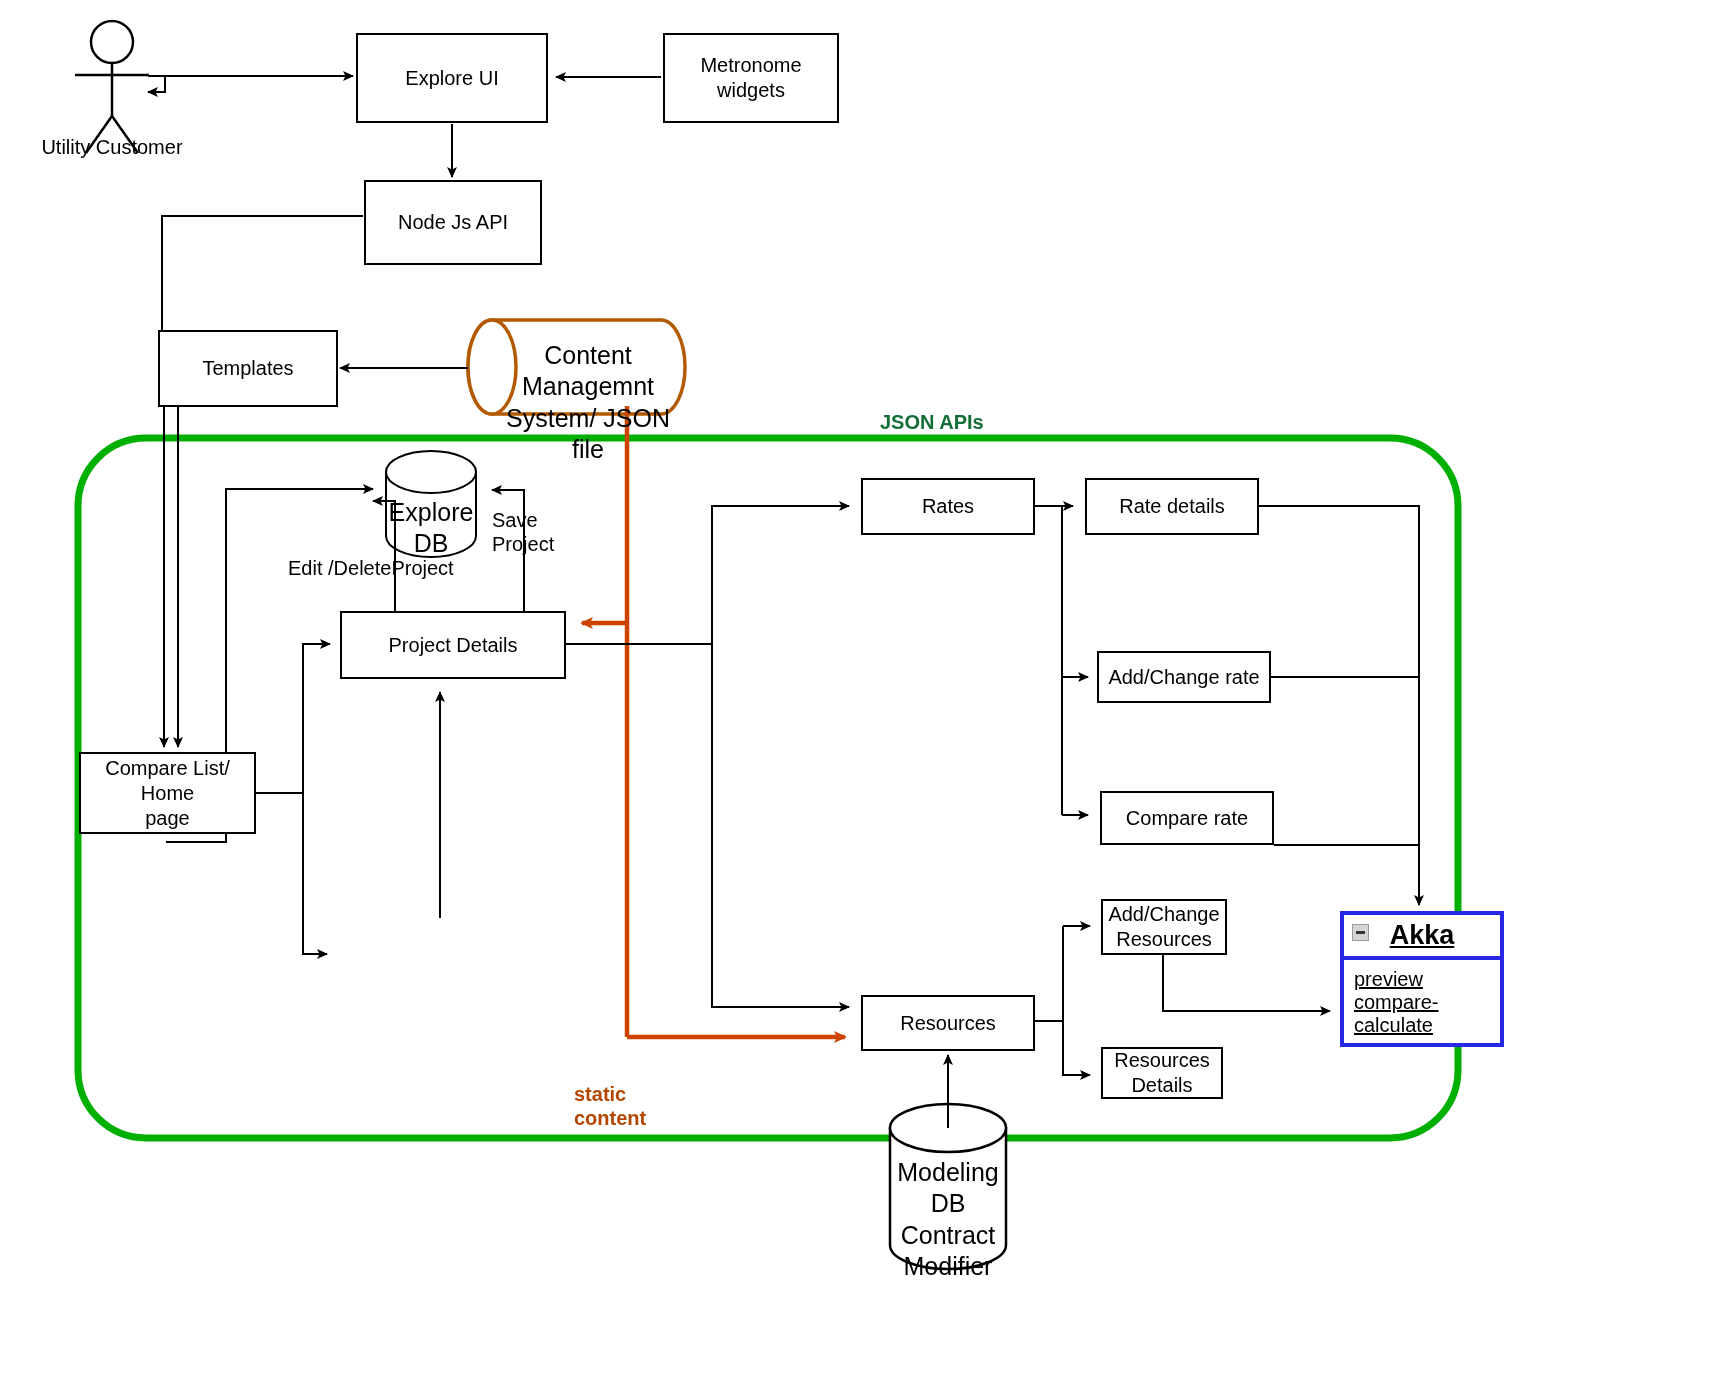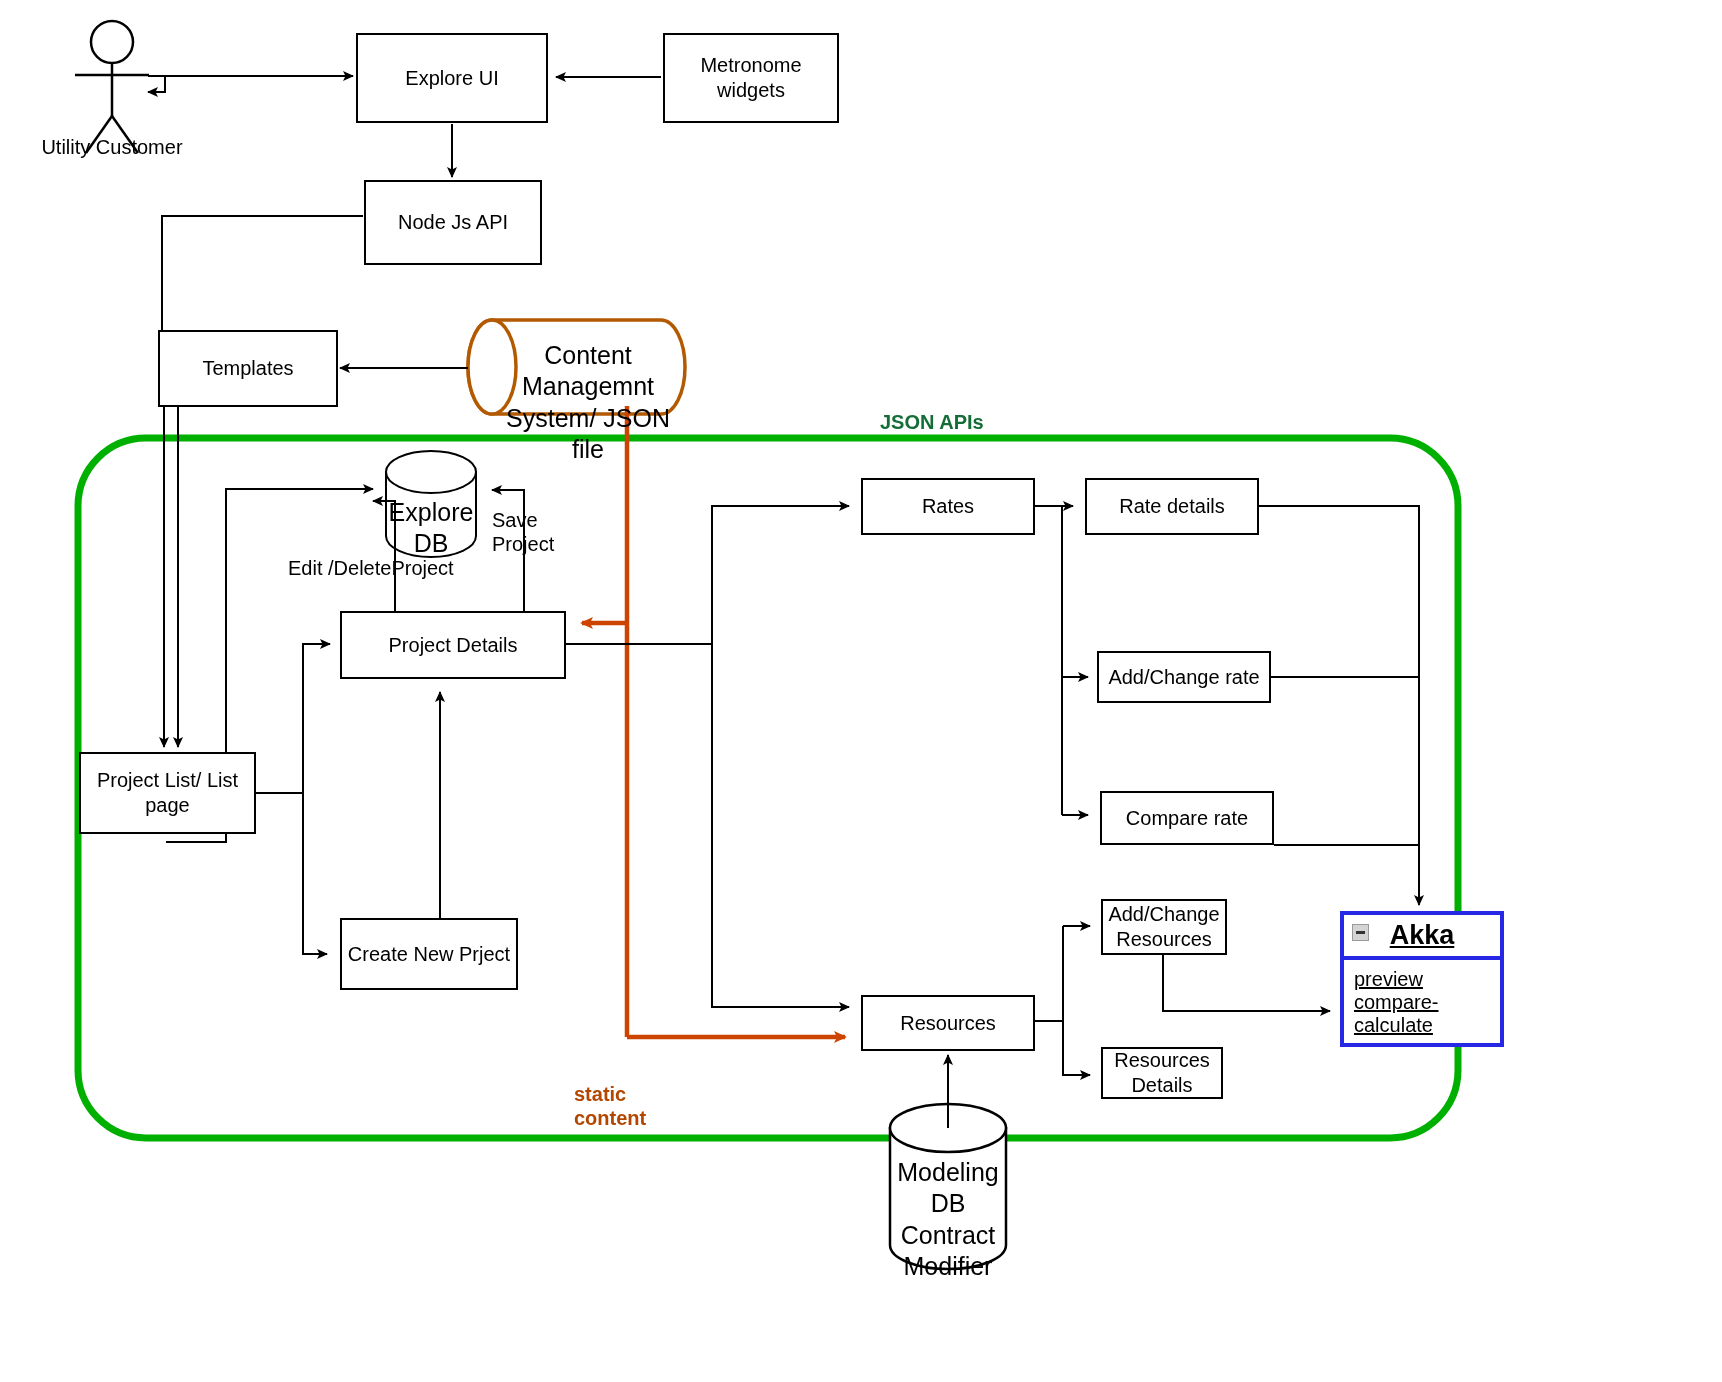--- a/index.html
+++ b/index.html
@@ -235,27 +235,24 @@
 
   <div class="node-box" style="left:340px; top:611px; width:226px; height:68px;">
     <span>Project Details</span>
   </div>
 
   <div class="node-box" style="left:158px; top:330px; width:180px; height:77px;">
     <span>Templates</span>
   </div>
 
   <div class="node-box" style="left:79px; top:752px; width:177px; height:82px;">
-    <span style="white-space:pre-line;">Project List/ List
+    <span style="white-space:pre-line;">Compare List/ Home
 page</span>
   </div>
 
-  <div class="node-box" style="left:340px; top:918px; width:178px; height:72px;">
-    <span>Create New Prject</span>
-  </div>
 
   <div class="node-box" style="left:861px; top:478px; width:174px; height:57px;">
     <span>Rates</span>
   </div>
 
   <div class="node-box" style="left:1085px; top:478px; width:174px; height:57px;">
     <span>Rate details</span>
   </div>
 
   <div class="node-box" style="left:1097px; top:651px; width:174px; height:52px;">

